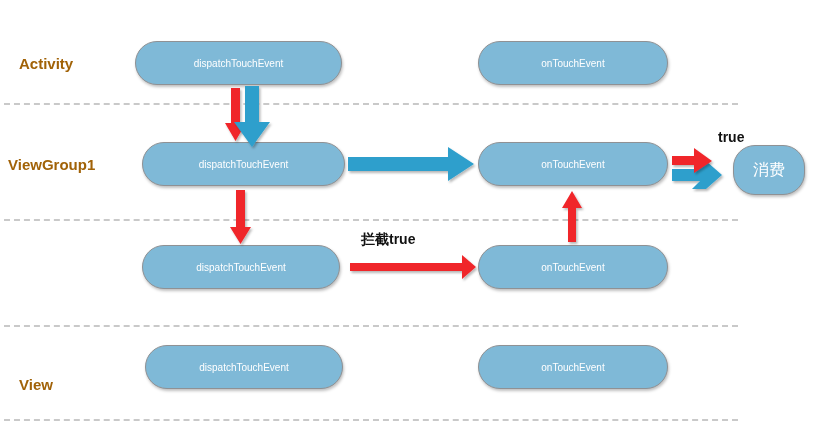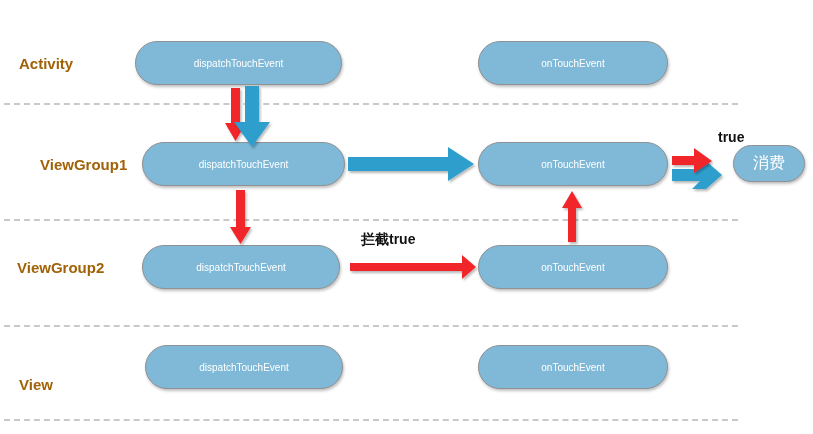--- a/index.html
+++ b/index.html
@@ -57,30 +57,29 @@
 <body>
 
 <div id="stage">
 
   <div class="divider" style="left:4px;top:103px;width:734px;"></div>
   <div class="divider" style="left:4px;top:219px;width:734px;"></div>
   <div class="divider" style="left:4px;top:325px;width:734px;"></div>
   <div class="divider" style="left:4px;top:419px;width:734px;"></div>
 
   <div class="row-label" style="left:19px;top:55px;">Activity</div>
-  <div class="row-label" style="left:8px;top:156px;margin-left:32px;">ViewGroup1</div>
-  <div class="row-label" style="left:17px;top:259px;">ViewGroup2</div>
+  <div class="row-label" style="left:8px;top:156px;">ViewGroup1</div>
   <div class="row-label" style="left:19px;top:376px;">View</div>
 
   <div class="pill" style="left:135px;top:41px;width:207px;height:44px;">dispatchTouchEvent</div>
   <div class="pill" style="left:478px;top:41px;width:190px;height:44px;">onTouchEvent</div>
 
   <div class="pill" style="left:142px;top:142px;width:203px;height:44px;">dispatchTouchEvent</div>
   <div class="pill" style="left:478px;top:142px;width:190px;height:44px;">onTouchEvent</div>
-  <div class="pill small" style="left:733px;top:145px;width:72px;height:37px;">消费</div>
+  <div class="pill small" style="left:733px;top:145px;width:72px;height:50px;">消费</div>
 
   <div class="pill" style="left:142px;top:245px;width:198px;height:44px;">dispatchTouchEvent</div>
   <div class="pill" style="left:478px;top:245px;width:190px;height:44px;">onTouchEvent</div>
 
   <div class="pill" style="left:145px;top:345px;width:198px;height:44px;">dispatchTouchEvent</div>
   <div class="pill" style="left:478px;top:345px;width:190px;height:44px;">onTouchEvent</div>
 
   <div class="edge-label" style="left:361px;top:231px;">拦截true</div>
   <div class="edge-label" style="left:678px;top:129px;margin-left:40px;">true</div>
 

